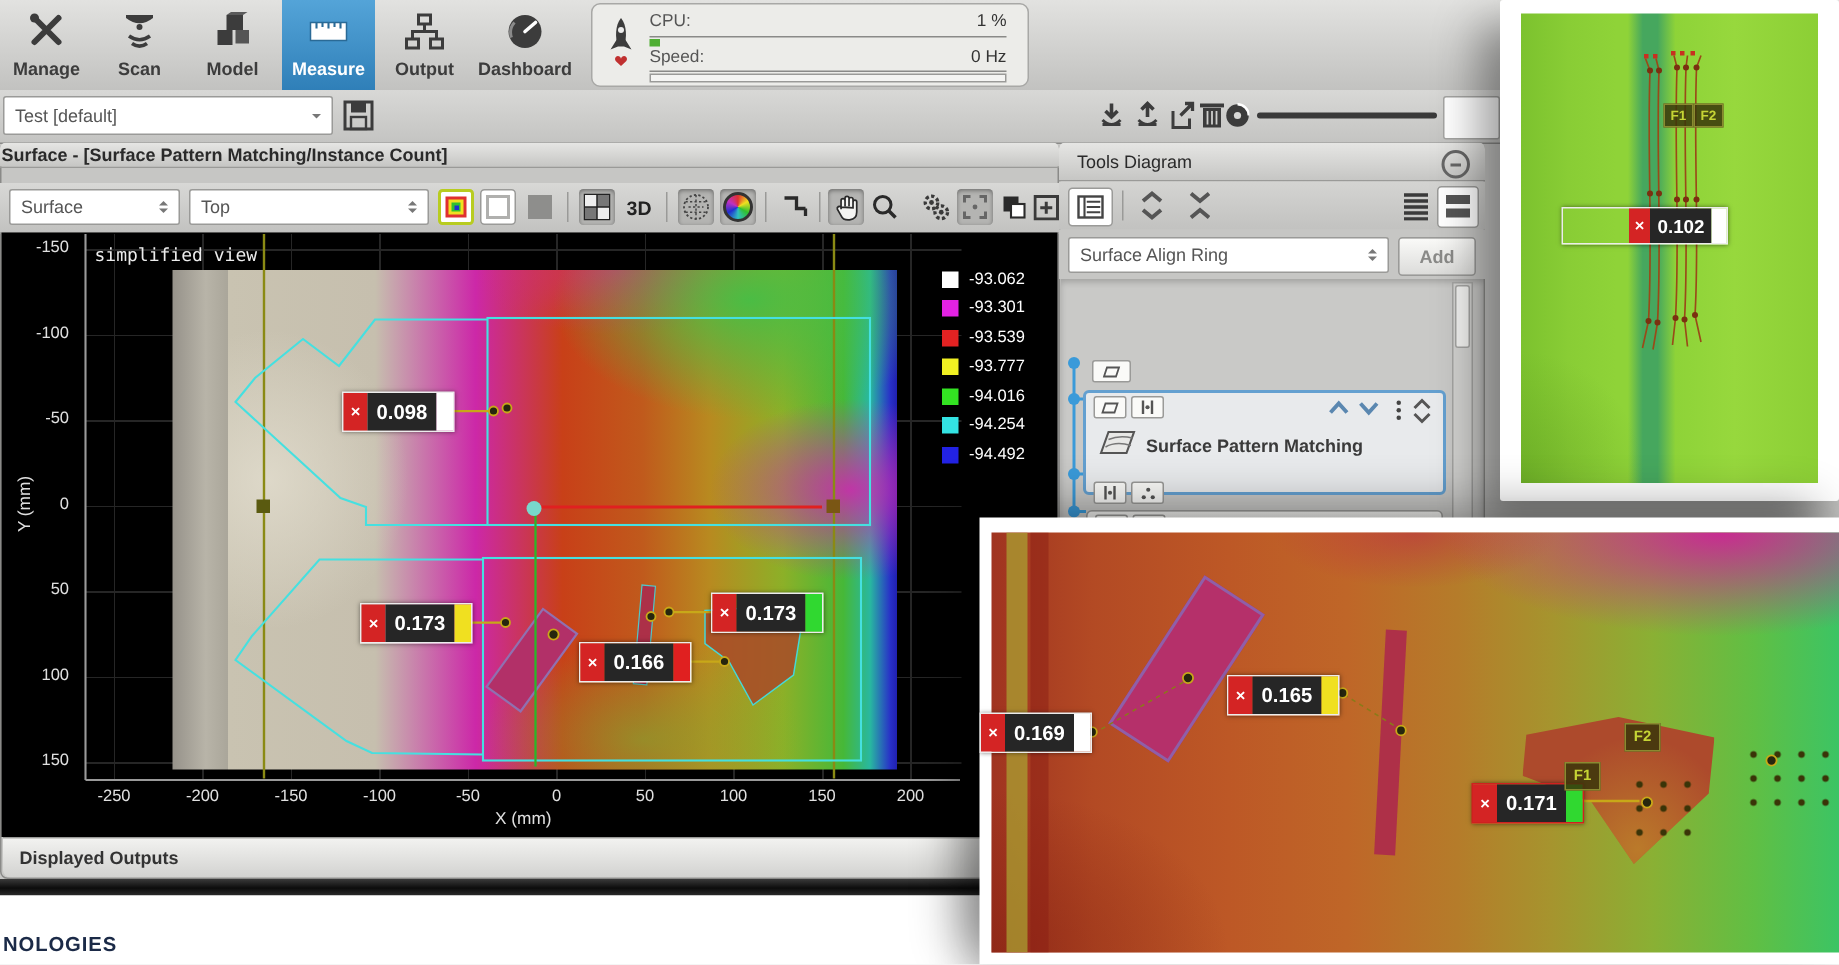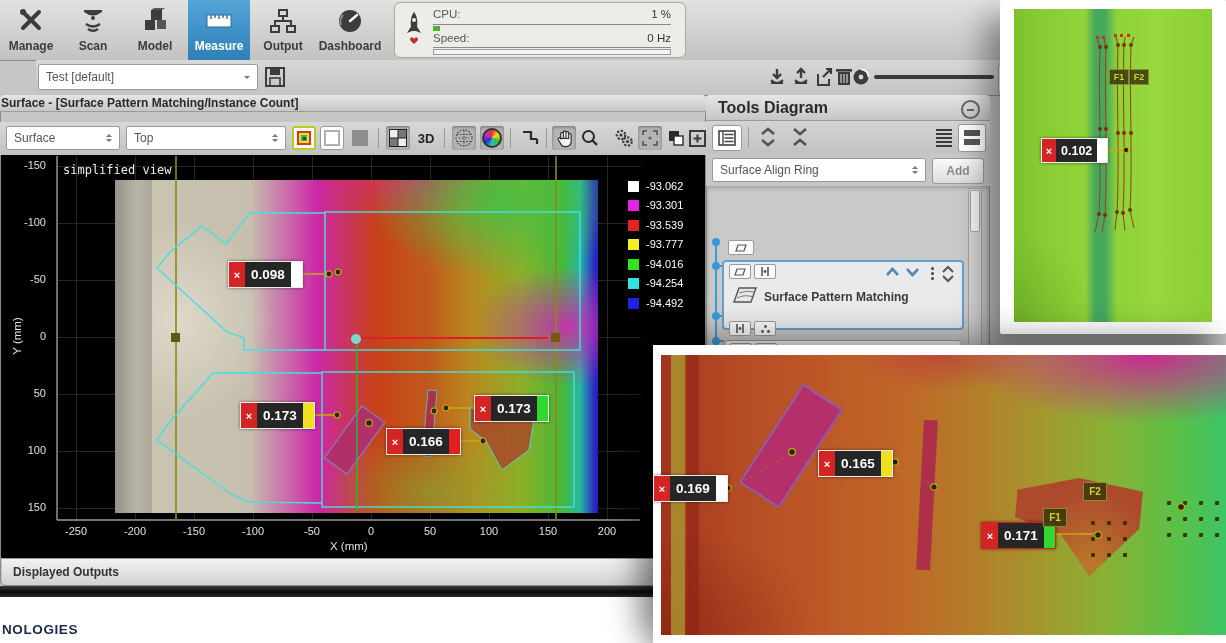--- a/index.html
+++ b/index.html
@@ -19,21 +19,21 @@
   
   #statusbox{left:394px;top:2px;width:290px;height:54px;background:#ecece9;
     border:1px solid #a8a8a6;border-radius:6px;}
   .statrow{position:absolute;left:38px;width:238px;font-size:11.5px;color:#555;}
   .statval{position:absolute;right:0;top:0;color:#333;}
   .statline{position:absolute;left:38px;width:238px;height:1px;background:#8a8a88;}
   #cpubar{left:38px;top:23px;width:7px;height:5px;background:#4fae32;}
   #speedtrack{left:38px;top:46px;width:238px;height:6px;background:#f4f4f2;border:1px solid #9a9a98;box-sizing:border-box;}
   
   #jobbar{left:0;top:60px;width:1096px;height:35px;
-    background:linear-gradient(#d8d8d6,#c4c4c2);border-bottom:1px solid #8a8a88;margin-left:36px;}
+    background:linear-gradient(#d8d8d6,#c4c4c2);border-bottom:1px solid #8a8a88;}
   .sel{position:absolute;background:#fff;border:1px solid #9a9a98;border-radius:2px;
     font-size:12px;color:#555;display:flex;align-items:center;padding:0 7px;box-sizing:border-box;}
   .spin{margin-left:auto;display:flex;flex-direction:column;align-items:center;}
   .spin i{display:block;width:0;height:0;border:3.5px solid transparent;}
   .spin i.up{border-bottom-color:#777;margin-bottom:1px;border-top-width:0;}
   .spin i.dn{border-top-color:#777;margin-top:1px;border-bottom-width:0;}
   
   #surfpanel{left:0;top:95px;width:706px;height:491px;background:#c6c6c4;
     border:1px solid #8a8a88;box-sizing:border-box;border-radius:4px 4px 5px 5px;}
   #surftitle{left:0;top:95px;width:706px;height:17px;
@@ -81,21 +81,21 @@
   .flag .fc{width:11px;background:#fff;}
   #dispout{left:2px;top:558px;width:702px;height:27px;
     background:linear-gradient(#f2f2f0,#d2d2d0);border-top:1px solid #9a9a98;
     border-radius:0 0 5px 5px;font-size:12px;font-weight:bold;color:#333;
     display:flex;align-items:center;padding-left:11px;box-sizing:border-box;}
   
   #toolspanel{left:706px;top:95px;width:284px;height:490px;background:#c6c6c4;
     border:1px solid #8a8a88;box-sizing:border-box;border-radius:4px 4px 0 0;}
   #toolstitle{left:706px;top:95px;width:284px;height:26px;
     background:linear-gradient(#e6e6e4,#c6c6c4);border-bottom:1px solid #9a9a98;
-    font-size:16px;font-weight:bold;color:#2a2a2a;display:flex;align-items:center;
+    font-size:12px;font-weight:normal;color:#2a2a2a;display:flex;align-items:center;
     padding-left:12px;box-sizing:border-box;border-radius:4px 4px 0 0;}
   #collapsebtn{position:absolute;right:10px;top:5px;width:15px;height:15px;border:2px solid #666;
     border-radius:50%;display:flex;align-items:center;justify-content:center;cursor:pointer;}
   #collapsebtn i{display:block;width:7px;height:2px;background:#666;}
   #toolsbar{left:706px;top:121px;width:284px;height:32px;background:linear-gradient(#d4d4d2,#c2c2c0);}
   #toolssel{left:706px;top:153px;width:284px;height:33px;background:#c6c6c4;}
   #toolslist{left:707px;top:186px;width:282px;height:398px;background:#c9c9c7;
     box-shadow:inset 0 2px 4px rgba(0,0,0,.2);}
   .card{position:absolute;background:linear-gradient(#f4f4f2,#dadad8);border:1px solid #9a9a98;
     border-radius:4px;box-sizing:border-box;}
@@ -653,21 +653,21 @@
         <path d="M90 141 H112" stroke="#c8a818" stroke-width="1.5"></path>
         <circle cx="91" cy="141" r="2.8" fill="#26260e" stroke="#c8a818" stroke-width="1.2"></circle>
         <circle cx="112" cy="141" r="2.8" fill="#26260e" stroke="#c8a818" stroke-width="1.2"></circle>
       </svg>
       <div class="fbox" style="left:95px;top:60px;width:18px;height:14px;font-size:9px;">
         <span>F1</span>
         </div>
       <div class="fbox" style="left:115px;top:60px;width:18px;height:14px;font-size:9px;">
         <span>F2</span>
         </div>
-      <div class="flag" style="left:27px;top:129px;height:23px;">
+      <div class="flag" style="left:27px;top:129px;height:23px;padding-left:44px;">
         <span class="fx" style="width:14px;"></span>
         <span class="fv" style="font-size:12.5px;padding:0 5px;">0.102</span>
         <span class="fc" style="width: 10px; background: rgb(255, 255, 255);"></span>
       </div>
     </div>
   </div>
 
   <div class="abs" id="ovbottom">
     <div class="abs" id="ovbotimg">
       <div class="abs" style="left:10px;top:0;width:14px;height:280px;background:rgba(170,160,50,.75);"></div>

